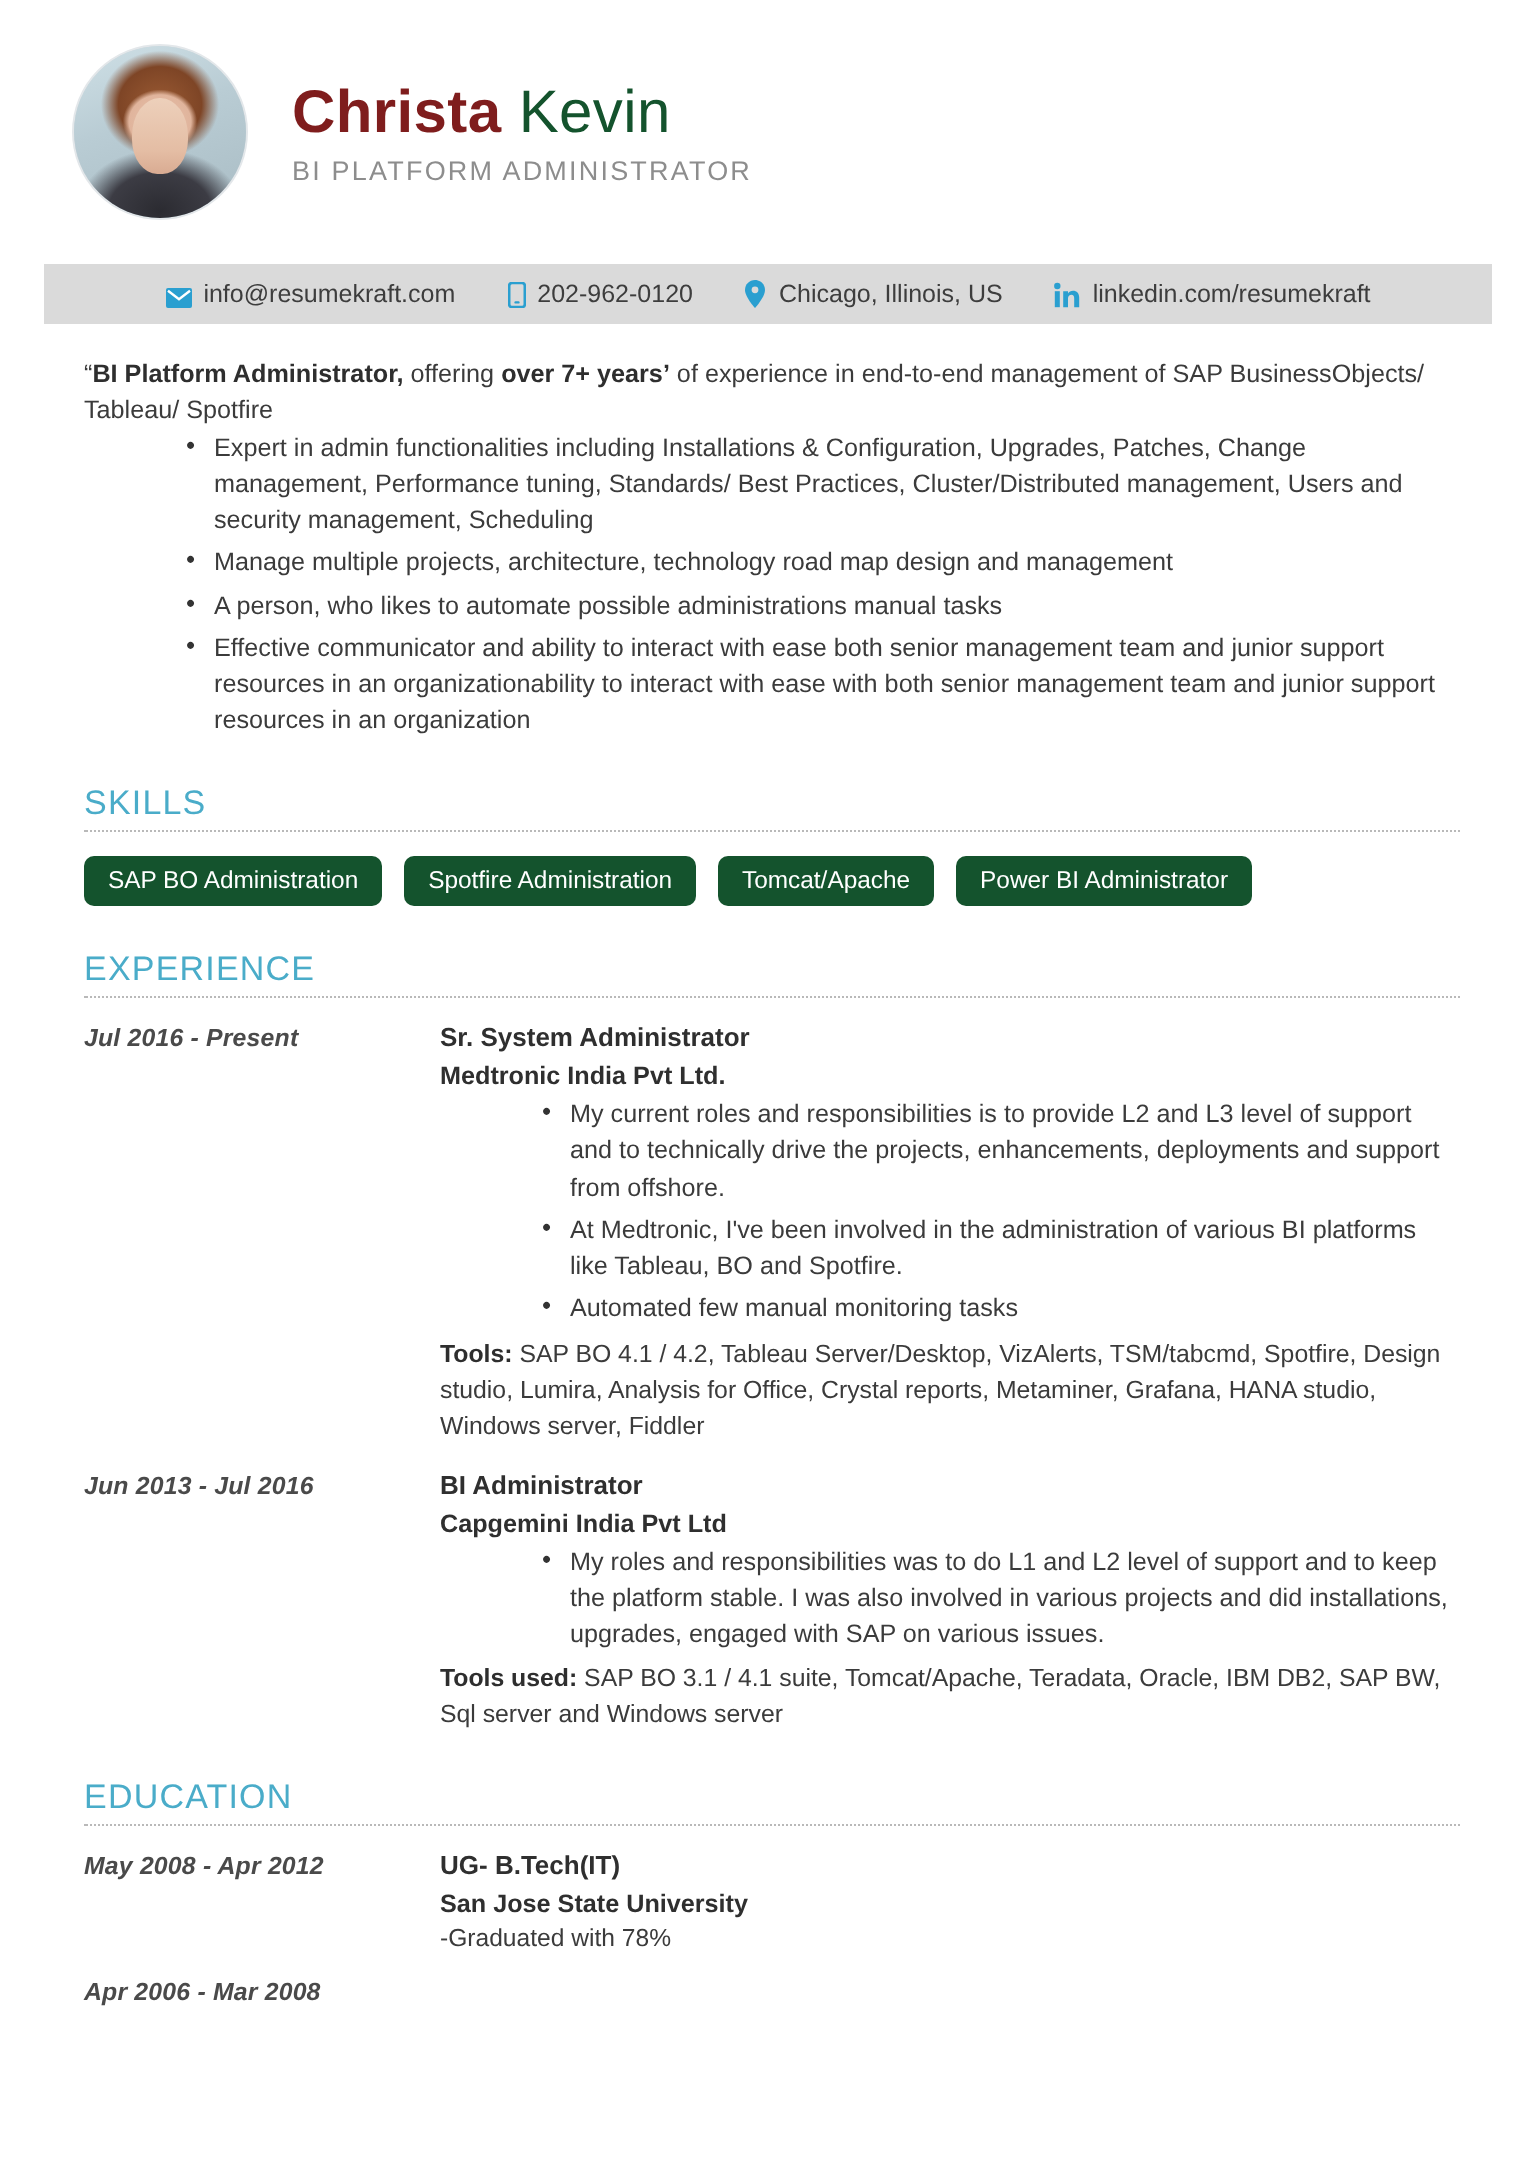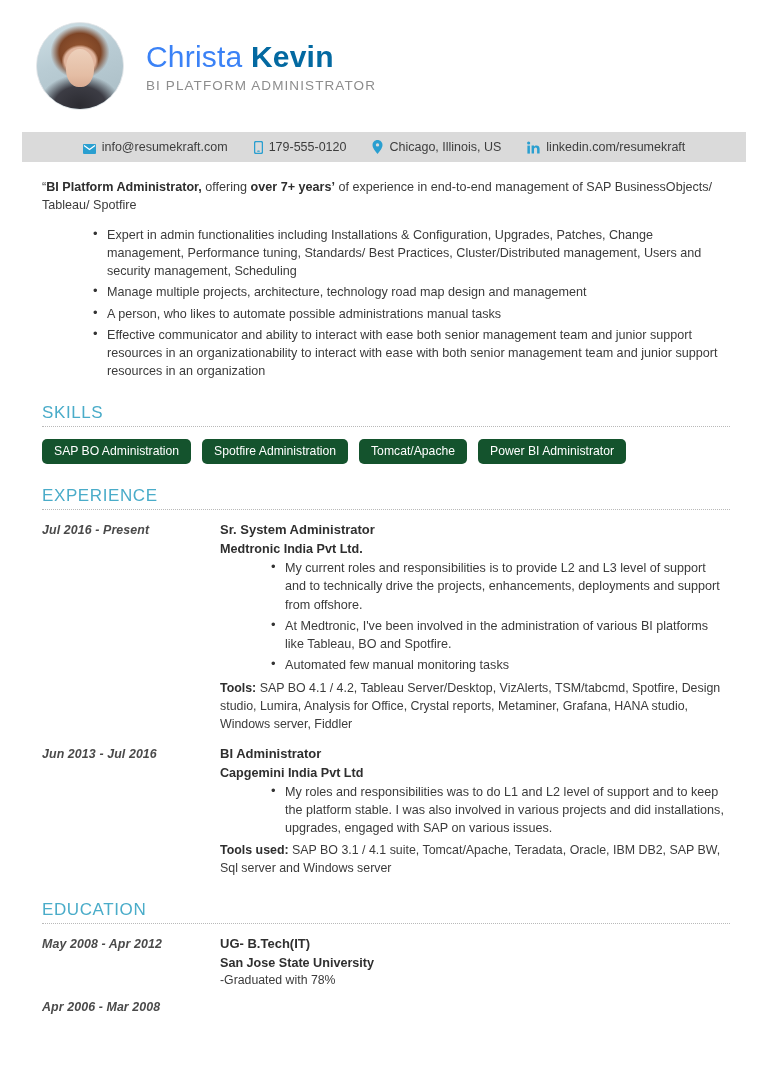--- a/index.html
+++ b/index.html
@@ -63,22 +63,22 @@
     margin-left: 22px;
     padding-top: 2px;
   }
   .name {
     font-size: 30px;
     line-height: 1.08;
     letter-spacing: .2px;
     color: #2a8fb5;
     white-space: nowrap;
   }
-  .name .first { font-weight: normal; color: #3b82f6; }
-  .name .last  { font-weight: bold; color: #0369a1; }
+  .name .first { font-weight: bold; color: #7f1d1d; }
+  .name .last  { font-weight: normal; color: #14532d; }
   .job-title {
     margin-top: 4px;
     font-size: 13.5px;
     letter-spacing: 1.1px;
     color: #8d8d8d;
     font-weight: normal;
   }
 
   
   .contact-bar {
@@ -109,21 +109,21 @@
 
   
   .content {
     padding: 16px 38px 0 42px;
   }
 
   .summary {
     font-size: 12.6px;
     line-height: 1.45;
     color: #3b3b3b;
-    margin: 0 0 11px 0;
+    margin: 0 0 0 0;
   }
   .summary b { font-weight: bold; color: #2e2e2e; }
 
   ul.bullets {
     margin: 0;
     padding-left: 22px;
     list-style: none;
   }
   ul.bullets li {
     position: relative;
@@ -243,21 +243,21 @@
       </span>
       <span>info@resumekraft.com</span>
     </div>
     <div class="contact-item">
       <span class="ico">
         <svg width="9" height="13" viewBox="0 0 9 13">
             <rect x="0.6" y="0.5" width="7.8" height="12" rx="1.4" fill="none" stroke="#2a9fd0" stroke-width="1.3"></rect>
             <rect x="3.2" y="9.6" width="2.6" height="1.2" rx="0.6" fill="#2a9fd0"></rect>
           </svg>
       </span>
-      <span>179-555-0120</span>
+      <span>202-962-0120</span>
     </div>
     <div class="contact-item">
       <span class="ico">
         <svg width="11" height="14" viewBox="0 0 11 14">
             <path d="M5.5 0C2.7 0 .5 2.2.5 5c0 3.6 5 9 5 9s5-5.4 5-9c0-2.8-2.2-5-5-5z" fill="#2a9fd0"></path>
             <circle cx="5.5" cy="4.9" r="1.7" fill="#dadada"></circle>
           </svg>
       </span>
       <span>Chicago, Illinois, US</span>
     </div>

